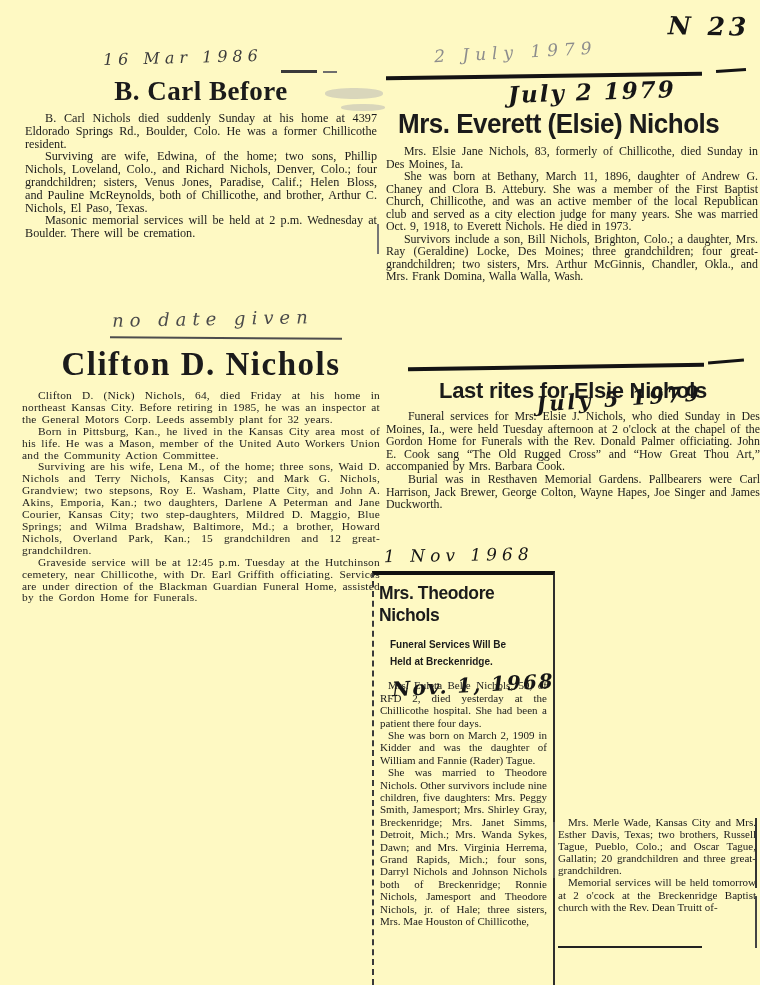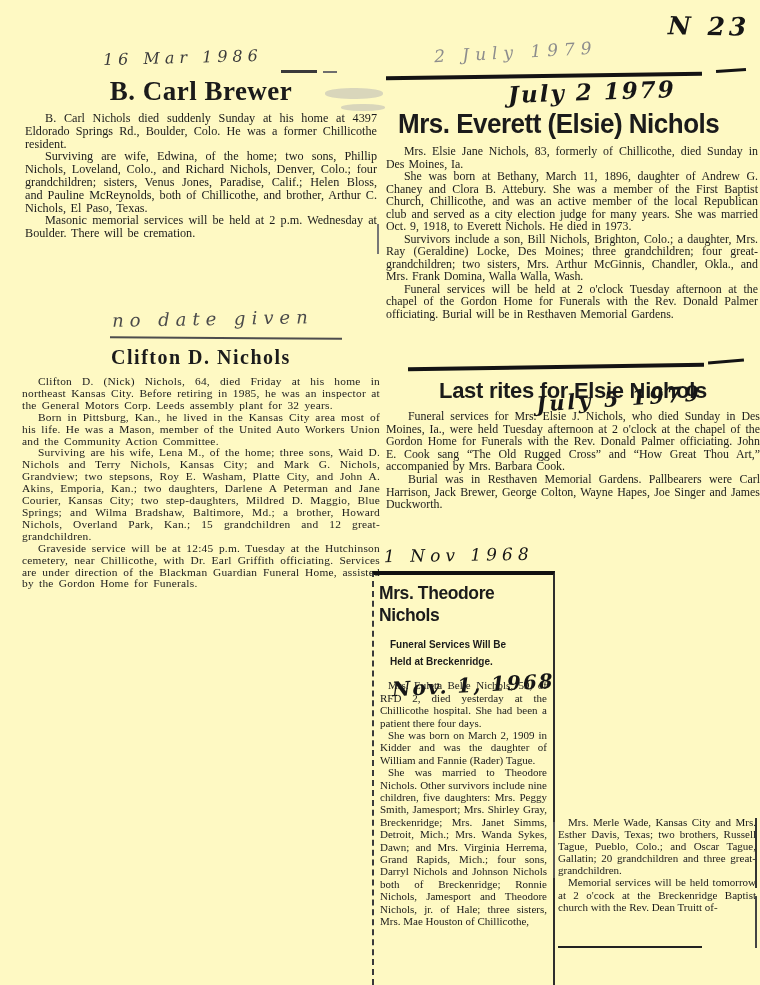--- a/index.html
+++ b/index.html
@@ -33,58 +33,57 @@
 <div id="page">
 
   <div class="hw hw-ink" style="left:668px;top:12px;font-size:25px;font-weight:bold;transform:rotate(1deg);letter-spacing:4px;">N 23</div>
 
   <div class="clip" style="left:25px;top:48px;width:352px;">
     <div class="hw hw-ink" style="left:78px;top:0px;font-size:16px;letter-spacing:5px;color:#3c3c3c;transform:rotate(-1.5deg);">16 Mar 1986</div>
     <div class="mark" style="left:256px;top:22px;width:36px;height:3px;"></div>
     <div class="mark" style="left:298px;top:23px;width:14px;height:2px;background:#6e6e6e;"></div>
     <div class="smudge" style="left:300px;top:40px;width:58px;height:11px;"></div>
     <div class="smudge" style="left:316px;top:56px;width:44px;height:7px;"></div>
-    <div class="title-serif" style="padding-top:28px;font-size:27px;letter-spacing:.5px;">B. Carl Brewer</div>
+    <div class="title-serif" style="padding-top:28px;font-size:27px;letter-spacing:.5px;">B. Carl Before</div>
     <div class="carl-body" style="margin-top:5px;">
       <p>B. Carl Nichols died suddenly Sunday at his home at 4397 Eldorado Springs Rd., Boulder, Colo. He was a former Chillicothe resident.</p>
       <p>Surviving are wife, Edwina, of the home; two sons, Phillip Nichols, Loveland, Colo., and Richard Nichols, Denver, Colo.; four grandchildren; sisters, Venus Jones, Paradise, Calif.; Helen Bloss, and Pauline McReynolds, both of Chillicothe, and brother, Arthur C. Nichols, El Paso, Texas.</p>
       <p>Masonic memorial services will be held at 2 p.m. Wednesday at Boulder. There will be cremation.</p>
     </div>
   </div>
 
   <div class="clip" style="left:386px;top:38px;width:372px;">
     <div class="hw hw-pencil" style="left:48px;top:4px;font-size:17px;letter-spacing:6px;transform:rotate(-3deg);">2 July 1979</div>
     <div class="rule" style="left:0px;top:36px;width:316px;height:4px;transform:rotate(-0.8deg);"></div>
     <div class="rule" style="left:330px;top:31px;width:30px;height:3px;transform:rotate(-4deg);"></div>
     <div class="mark" style="left:-9px;top:186px;width:2px;height:30px;background:#777;"></div>
     <div class="hw hw-ink" style="left:122px;top:40px;font-size:23px;font-weight:bold;letter-spacing:2px;transform:rotate(-2deg);">July 2 1979</div>
     <div class="title-sans" style="padding-top:64px;padding-left:12px;font-size:26px;letter-spacing:-.5px;transform:scaleY(1.08);transform-origin:top left;">Mrs. Everett (Elsie) Nichols</div>
     <div class="everett-body" style="margin-top:12px;">
       <p>Mrs. Elsie Jane Nichols, 83, formerly of Chillicothe, died Sunday in Des Moines, Ia.</p>
       <p>She was born at Bethany, March 11, 1896, daughter of Andrew G. Chaney and Clora B. Attebury. She was a member of the First Baptist Church, Chillicothe, and was an active member of the local Republican club and served as a city election judge for many years. She was married Oct. 9, 1918, to Everett Nichols. He died in 1973.</p>
       <p>Survivors include a son, Bill Nichols, Brighton, Colo.; a daughter, Mrs. Ray (Geraldine) Locke, Des Moines; three grandchildren; four great-grandchildren; two sisters, Mrs. Arthur McGinnis, Chandler, Okla., and Mrs. Frank Domina, Walla Walla, Wash.</p>
-      <p>Funeral services will be held at 2 o'clock Tuesday afternoon at the chapel of the Gordon Home for Funerals with the Rev. Donald Palmer officiating. Burial will be in Resthaven Memorial Gardens.</p>
     </div>
     <div class="rule" style="left:22px;top:327px;width:296px;height:4px;transform:rotate(-0.9deg);"></div>
     <div class="rule" style="left:322px;top:322px;width:36px;height:3px;transform:rotate(-5deg);"></div>
   </div>
 
   <div class="clip" style="left:386px;top:374px;width:374px;">
     <div class="title-sans" style="padding-top:4px;font-size:22px;text-align:center;letter-spacing:-.3px;">Last rites for Elsie Nichols</div>
     <div class="hw hw-ink" style="left:150px;top:12px;font-size:21px;font-weight:bold;letter-spacing:3px;transform:rotate(-4deg);">July 5 1979</div>
     <div class="lastrites-body" style="margin-top:6px;">
       <p>Funeral services for Mrs. Elsie J. Nichols, who died Sunday in Des Moines, Ia., were held Tuesday afternoon at 2 o'clock at the chapel of the Gordon Home for Funerals with the Rev. Donald Palmer officiating. John E. Cook sang “The Old Rugged Cross”  and “How Great Thou Art,” accompanied by Mrs. Barbara Cook.</p>
       <p>Burial was in Resthaven Memorial Gardens. Pallbearers were Carl Harrison, Jack Brewer, George Colton, Wayne Hapes, Joe Singer and James Duckworth.</p>
     </div>
   </div>
 
   <div class="clip" style="left:22px;top:304px;width:358px;">
     <div class="hw hw-ink" style="left:90px;top:4px;font-size:18px;letter-spacing:6px;color:#4a4a4a;transform:rotate(-1deg);">no date given</div>
     <div class="rule" style="left:88px;top:33px;width:232px;height:2px;background:#4d4d4d;transform:rotate(.4deg);"></div>
-    <div class="title-serif" style="padding-top:42px;font-size:20px;letter-spacing:1.5px;">Clifton D. Nichols</div>
+    <div class="title-serif" style="padding-top:42px;font-size:33px;letter-spacing:1.5px;">Clifton D. Nichols</div>
     <div class="clifton-body" style="margin-top:7px;">
       <p>Clifton D. (Nick) Nichols, 64, died Friday at his home in northeast Kansas City. Before retiring in 1985, he was an inspector at the General Motors Corp. Leeds assembly plant for 32 years.</p>
       <p>Born in Pittsburg, Kan., he lived in the Kansas City area most of his life. He was a Mason, member of the United Auto Workers Union and the Community Action Committee.</p>
       <p>Surviving are his wife, Lena M., of the home; three sons, Waid D. Nichols and Terry Nichols, Kansas City; and Mark G. Nichols, Grandview; two stepsons, Roy E. Washam, Platte City, and John A. Akins, Emporia, Kan.; two daughters, Darlene A Peterman and Jane Courier, Kansas City; two step-daughters, Mildred D. Maggio, Blue Springs; and Wilma Bradshaw, Baltimore, Md.; a brother, Howard Nichols, Overland Park, Kan.; 15 grandchildren and 12 great-grandchildren.</p>
       <p>Graveside service will be at 12:45 p.m. Tuesday at the Hutchinson cemetery, near Chillicothe, with Dr. Earl Griffith officiating. Services are under direction of the Blackman Guardian Funeral Home, assisted by the Gordon Home for Funerals.</p>
     </div>
   </div>
 
   <div class="clip" style="left:372px;top:545px;width:184px;height:440px;">
     <div class="hw hw-ink" style="left:12px;top:0px;font-size:17px;letter-spacing:5px;transform:rotate(-1deg);">1 Nov 1968</div>

